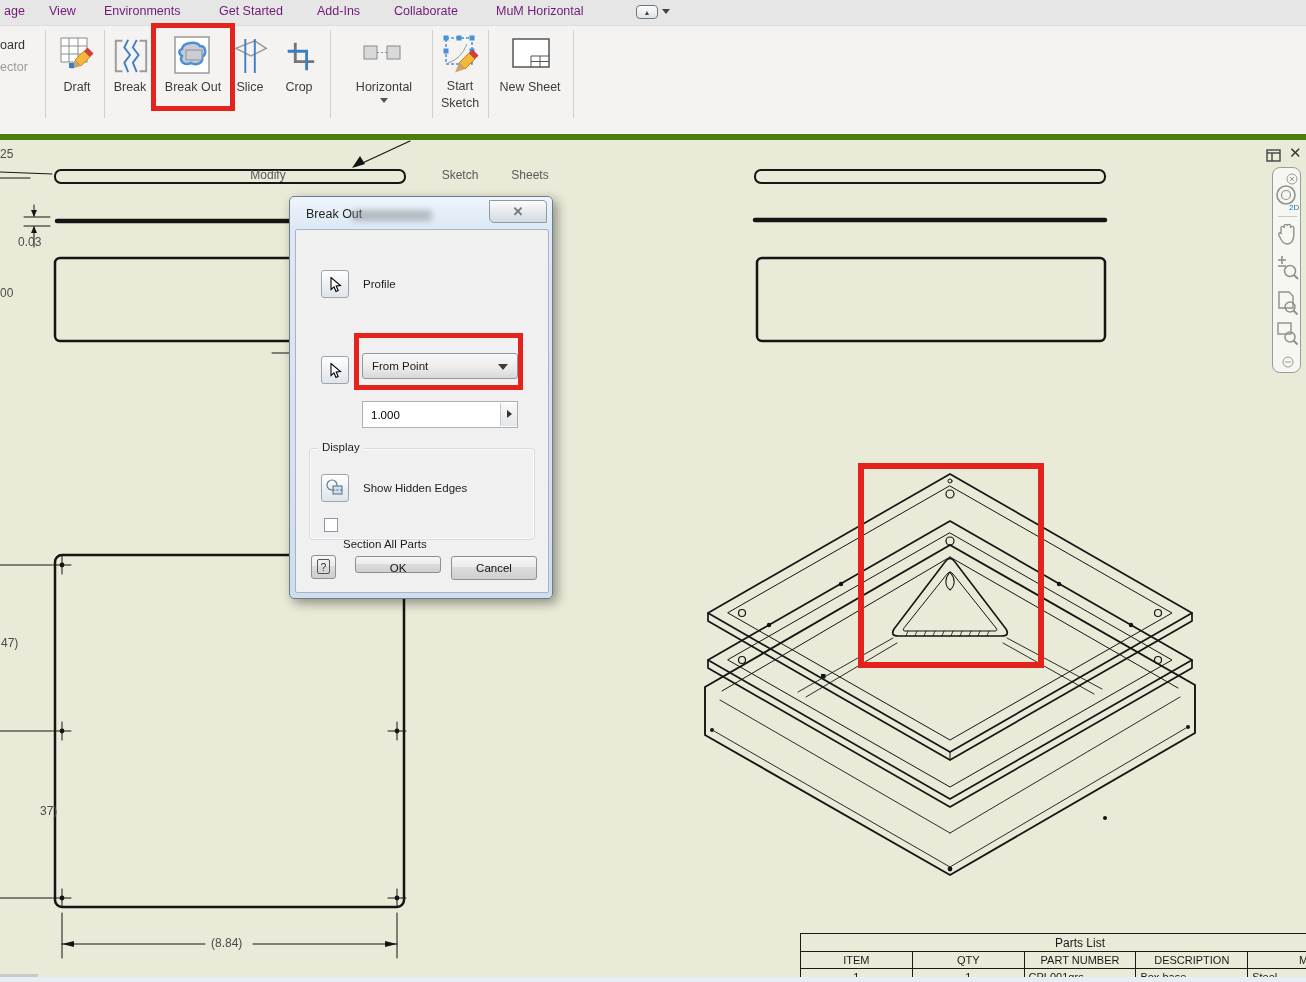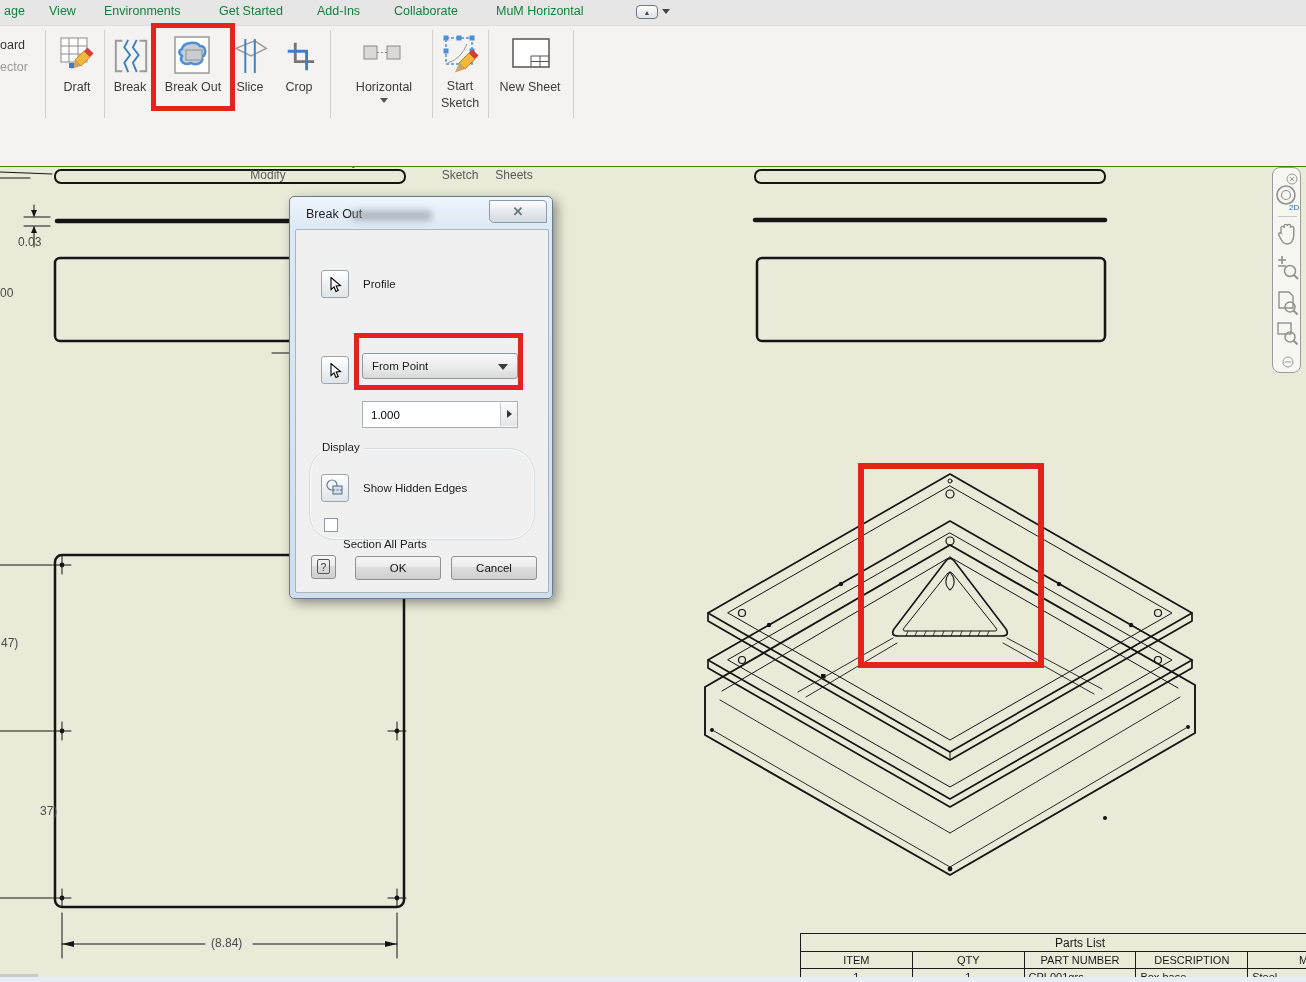--- a/index.html
+++ b/index.html
@@ -3,30 +3,30 @@
 <meta charset="utf-8">
 <style>
   * { margin:0; padding:0; box-sizing:border-box; }
   html,body { width:1306px; height:982px; overflow:hidden;
     font-family:"Liberation Sans", sans-serif; background:#e9ead7; }
   .abs { position:absolute; }
 
   
   #menubar { position:absolute; left:0; top:0; width:1306px; height:26px;
     background:#e6e6e6; border-bottom:1px solid #dcdcdc; z-index:3; }
-  .mtab { position:absolute; top:4px; font-size:12.5px; color:#15803d; white-space:nowrap; cursor:default; }
+  .mtab { position:absolute; top:4px; font-size:12.5px; color:#701a75; white-space:nowrap; cursor:default; }
   #ribbon-collapse { position:absolute; left:636px; top:5px; width:22px; height:14px;
     border:1px solid #6b7682; border-radius:4px; background:linear-gradient(#fdfdfd,#dfe3e8);
     font-size:7px; color:#444; text-align:center; line-height:13px; }
   #ribbon-collapse-caret { position:absolute; left:662px; top:9px; width:0; height:0;
     border-left:4px solid transparent; border-right:4px solid transparent; border-top:5px solid #444; }
 
   
-  #ribbon { position:absolute; left:0; top:26px; width:1306px; height:141px;
-    background:#f4f3f2; border-bottom:1px solid #4d7c0f; z-index:3; }
+  #ribbon { position:absolute; left:0; top:26px; width:1306px; height:114px;
+    background:#f4f3f2; border-bottom:6px solid #4d7c0f; z-index:3; }
   .rdiv { position:absolute; top:4px; height:88px; width:1px; background:#d2d0cc; }
   .rlabel { position:absolute; top:54px; font-size:12.5px; color:#3c3c3c; text-align:center; transform:translateX(-50%); white-space:nowrap; }
   .rlabel2 { position:absolute; top:52px; font-size:12.5px; color:#3c3c3c; text-align:center; transform:translateX(-50%); line-height:17px; }
   .rgroup { position:absolute; top:98px; font-size:12px; color:#5a5a5a; transform:translateX(-50%); white-space:nowrap;margin-top:44px; }
   .ricon { position:absolute; }
   .clipped { position:absolute; left:0; font-size:12.5px; color:#333; white-space:nowrap; }
 
   
   #canvas { position:absolute; left:0; top:140px; width:1306px; height:842px;
     background:#e9ead7; overflow:hidden; z-index:1; }
@@ -77,21 +77,21 @@
     border:1px solid #a9b0b8; background:#fff; font-size:11.5px; padding:0 20px 0 8px;
     font-family:"Liberation Sans",sans-serif; }
   #spinner { position:absolute; left:210px; top:206px; width:17px; height:23px;
     border-left:1px solid #c4c9ce; background:linear-gradient(#fafafa,#e4e6e9); }
   #spinner i { position:absolute; left:6px; top:7px; width:0; height:0;
     border-top:4px solid transparent; border-bottom:4px solid transparent; border-left:5px solid #333; }
   #chk { position:absolute; left:34px; top:321px; width:14px; height:14px;
     background:#fff; border:1px solid #8b98a5; }
   #help-btn { position:absolute; left:21px; top:358px; width:25px; height:24px; font-size:12px; line-height:22px; }
   #help-btn span { display:inline-block; border:1px solid #555; border-radius:2px; width:13px; height:15px; line-height:14px; font-size:10.5px; color:#333; }
-  #ok-btn { position:absolute; left:65px; top:359px; width:86px; height:24px; font-size:11.5px; line-height:22px; }
+  #ok-btn { position:absolute; left:65px; top:359px; width:86px; height:17px; font-size:11.5px; line-height:22px; }
   #cancel-btn { position:absolute; left:161px; top:359px; width:86px; height:24px; font-size:11.5px; line-height:22px; }
 
   
   .redbox { position:absolute; border:5px solid #e5231d; z-index:8; }
 
   
   #bottom-strip { position:absolute; left:0; top:977px; width:1306px; height:5px; background:#e6edf4; z-index:2; }
   #bottom-corner { position:absolute; left:0; top:974px; width:38px; height:8px; background:#c9c9c9; z-index:2; }
 </style>
 </head>
@@ -197,21 +197,21 @@
   <div class="ricon" style="left:510px; top:10px;">
     <svg width="42" height="34" viewBox="0 0 42 34">
       <rect x="3" y="3" width="36" height="28" fill="#fff" stroke="#555" stroke-width="1.5"></rect>
       <path d="M39,20 H21 V31 M30,20 V31 M21,25.5 H39" stroke="#555" fill="none"></path>
     </svg>
   </div>
   <span class="rlabel" style="left:530px">New Sheet</span>
 
   <span class="rgroup" style="left:268px">Modify</span>
   <span class="rgroup" style="left:460px">Sketch</span>
-  <span class="rgroup" style="left:514px">Sheets</span>
+  <span class="rgroup" style="left:530px">Sheets</span>
 </div>
 
 <div id="canvas">
   <svg id="linework" width="1306" height="842" viewBox="0 140 1306 842">
     <g stroke="#151515" fill="none" stroke-linejoin="round" stroke-linecap="round">
 
       <line x1="0" y1="172" x2="52" y2="174" stroke-width="1"></line>
       <line x1="0" y1="178" x2="30" y2="178" stroke-width="1"></line>
       <rect x="55" y="170" width="350" height="13" rx="6" stroke-width="2"></rect>
       <line x1="410" y1="141" x2="356" y2="166" stroke-width="1.2"></line>
@@ -413,21 +413,21 @@
   </div>
   <div id="combo">
     <span>From Point</span>
     <i id="combo-arrow"></i>
   </div>
   <input id="depth-input" value="1.000" style="">
   <div id="spinner">
       <i></i>
     </div>
 
-  <div class="grp" style="left:19px; top:251px; width:226px; height:92px;border-radius:26px;">
+  <div class="grp" style="left:19px; top:251px; width:226px; height:92px;">
     <span class="grp-label">Display</span>
   </div>
   <div class="curbtn" style="left:31px; top:277px;">
     <svg width="20" height="20" viewBox="0 0 20 20" style="position:absolute; left:3px; top:3px;">
       <circle cx="7" cy="7" r="5" fill="none" stroke="#6b7b8d" stroke-width="1.2"></circle>
       <rect x="8" y="8" width="9" height="8" fill="#cfe0ef" stroke="#5b6b7d"></rect>
       <path d="M8,12 h9" stroke="#5b6b7d" stroke-dasharray="2,1.5"></path>
     </svg>
   </div>
   <span class="abs" style="left:73px; top:285px;">Show Hidden Edges</span>

